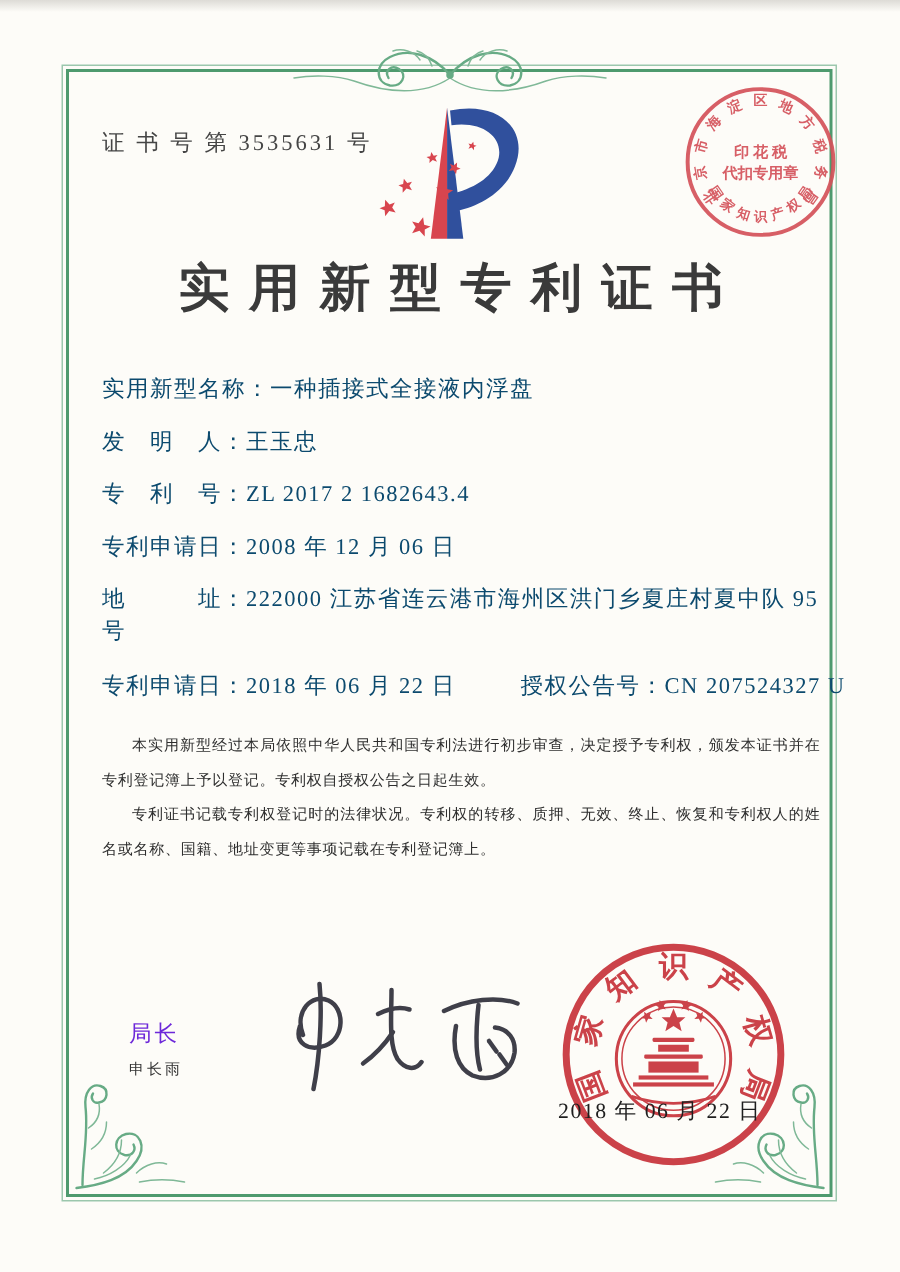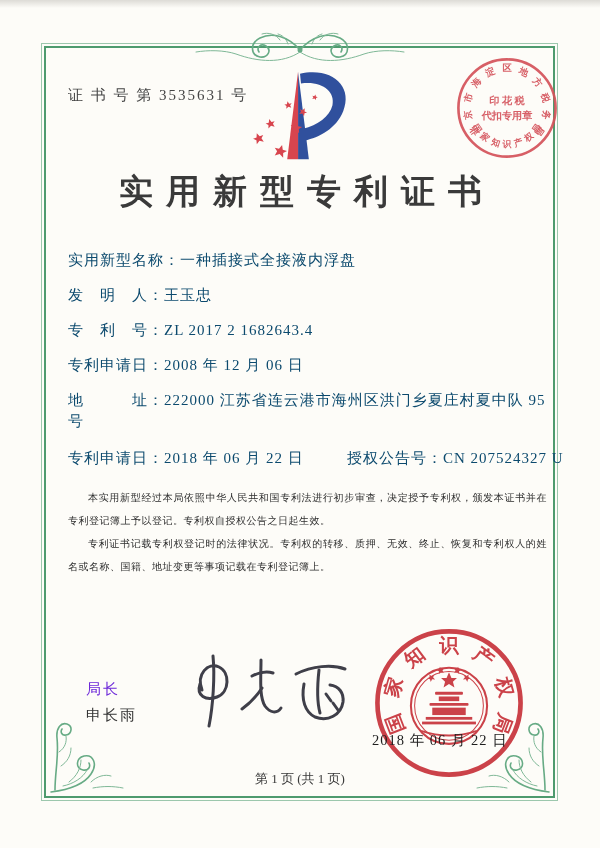--- a/index.html
+++ b/index.html
@@ -55,21 +55,21 @@
   .grant-no { position:absolute; left:279px; top:0; white-space:nowrap; }
 
   .paragraphs {
     position:absolute; left:68px; top:486px; width:479px;
     font-size:10px; line-height:23px; color:#2e2e2e;
     text-align:justify; letter-spacing:.5px;
   }
   .paragraphs p { text-indent:2em; }
 
   .sig-title { position:absolute; left:86px; top:680px; font-size:15px; letter-spacing:2px; color:#6d28d9; }
-  .sig-name  { position:absolute; left:86px; top:706px; font-size:15px; letter-spacing:2px; color:#333; }
+  .sig-name  { position:absolute; left:86px; top:706px; font-size:10px; letter-spacing:2px; color:#333; }
   .sig-svg { position:absolute; left:182px; top:650px; width:175px; height:88px; }
   .sig-svg svg { width:100%; height:100%; }
   .sig-stroke { fill:none; stroke:#3f3f49; stroke-width:3; stroke-linecap:round; stroke-linejoin:round; }
 
   .seal { position:absolute; left:370px; top:624px; width:158px; height:158px; opacity:.93; }
   .seal svg { width:100%; height:100%; }
   .seal-red { fill:#c8343c; }
   .seal-ring { fill:none; stroke:#c8343c; stroke-width:5; }
   .seal-line { fill:none; stroke:#c8343c; }
   .seal text { font-family:"Liberation Serif", serif; font-weight:bold; font-size:21px; }
@@ -244,14 +244,13 @@
         <rect class="seal-red" x="67" y="90" width="36" height="8"></rect>
         <rect class="seal-red" x="60" y="100" width="50" height="3"></rect>
         <rect class="seal-red" x="56" y="105" width="58" height="3"></rect>
         <path class="seal-line" d="M55,115 Q85,125 115,115" stroke-width="2"></path>
       </g>
     </svg>
   </div>
 
   <div class="seal-date">2018 年 06 月 22 日</div>
 
-  <div class="footer">第 1 页 (共 1 页)</div>
 </div>
 
 </body></html>

